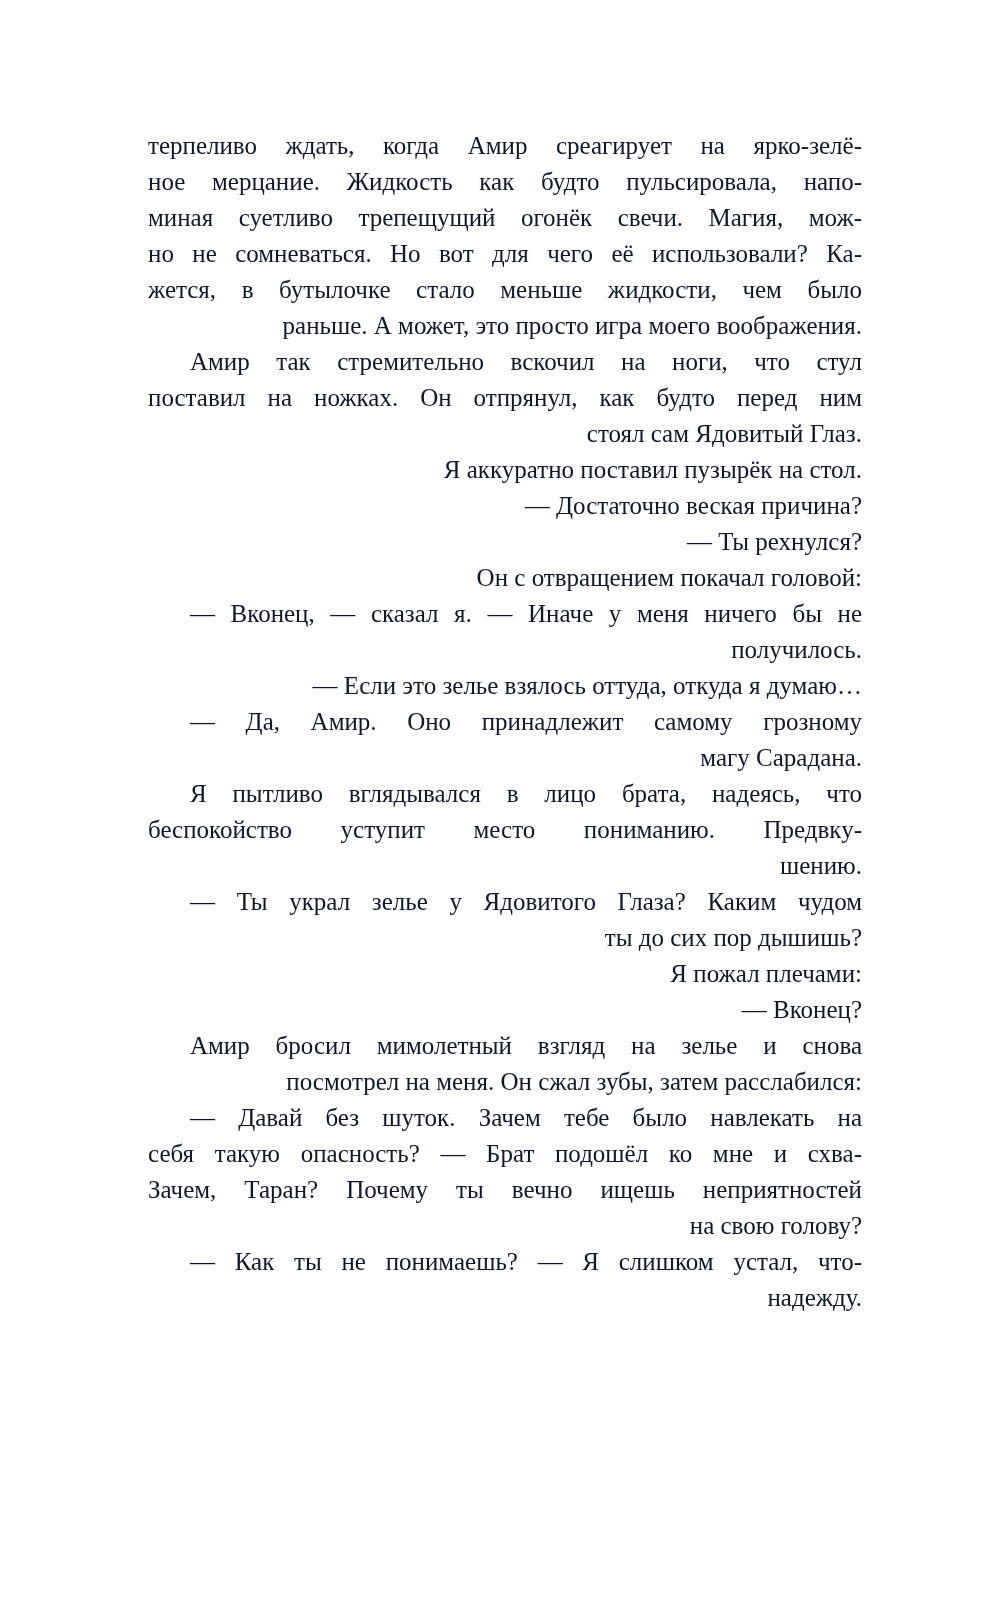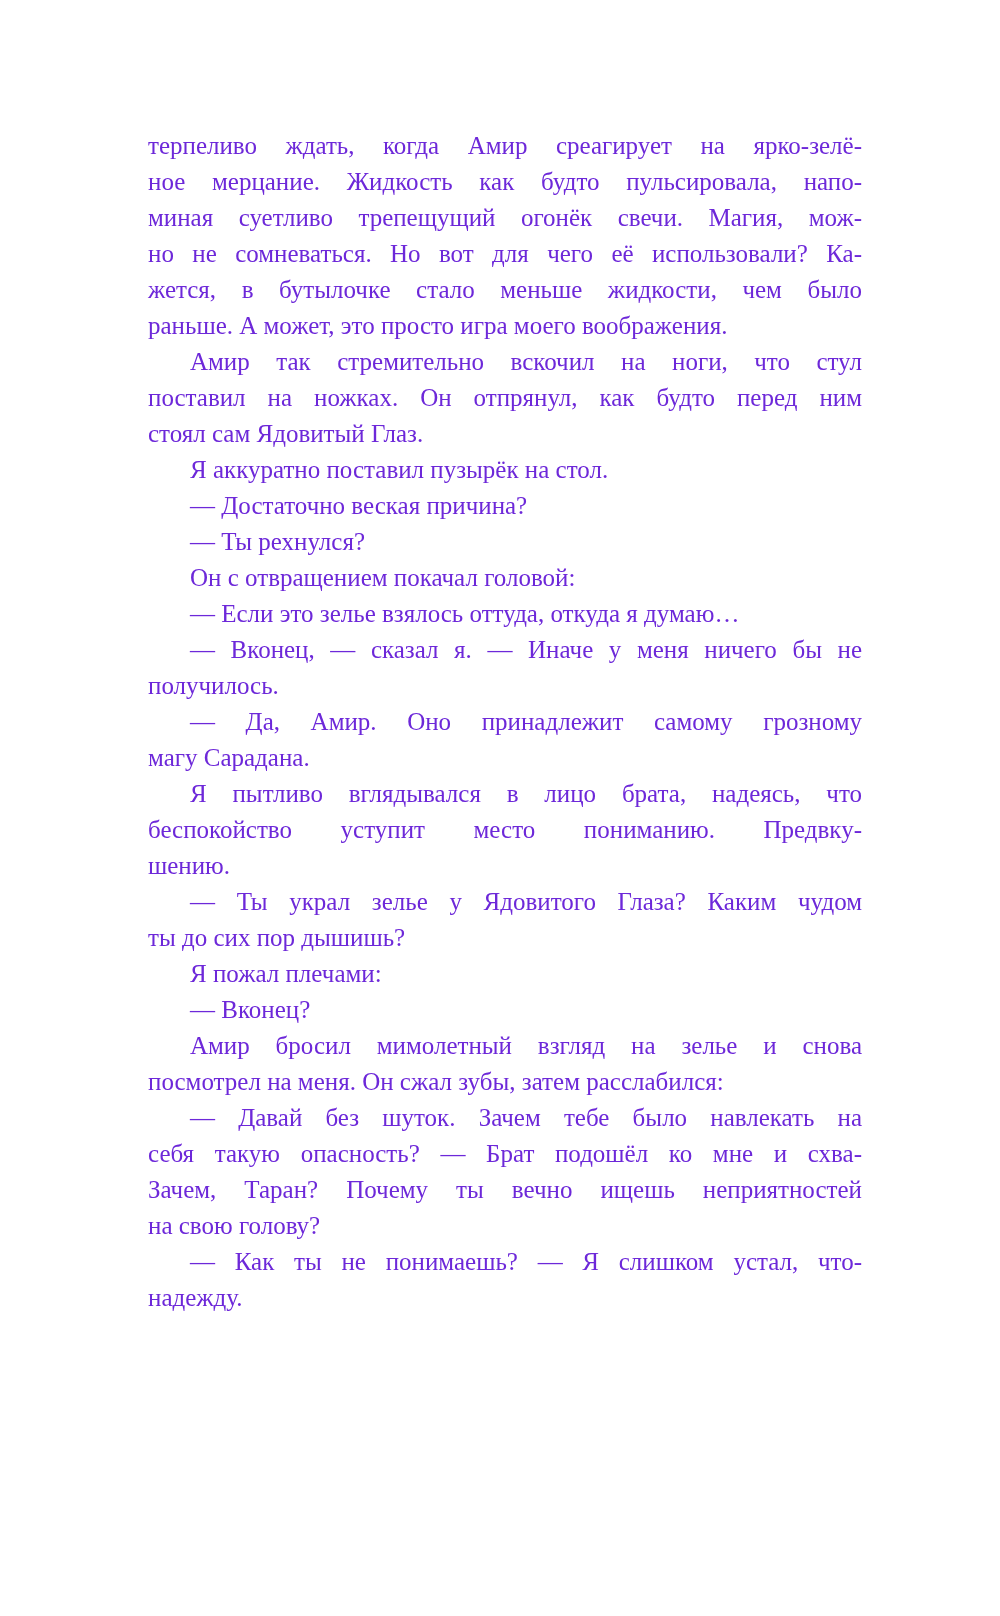--- a/index.html
+++ b/index.html
@@ -30,32 +30,32 @@
   .line {
     min-height: 36px;
   }
   
   .line.justified {
     text-align: justify;
     text-align-last: justify;
     -moz-text-align-last: justify;
   }
   .line.lastline {
-    text-align: left;
+    text-align: right;
   }
   
   .line.indent {
     text-indent: 42px;
   }
 </style>
 </head>
 <body>
 
 <div class="page">
-  <div class="textblock" id="text-container" style="color: #6d28d9;">
+  <div class="textblock" id="text-container" style="color: #0f172a;">
       <div class="paragraph">
         <div class="line justified">терпеливо ждать, когда Амир среагирует на ярко-зелё-</div>
         <div class="line justified">ное мерцание. Жидкость как будто пульсировала, напо-</div>
         <div class="line justified">миная суетливо трепещущий огонёк свечи. Магия, мож-</div>
         <div class="line justified">но не сомневаться. Но вот для чего её использовали? Ка-</div>
         <div class="line justified">жется, в бутылочке стало меньше жидкости, чем было</div>
         <div class="line lastline">раньше. А может, это просто игра моего воображения.</div>
       </div>
       <div class="paragraph">
         <div class="line justified indent">Амир так стремительно вскочил на ноги, что стул</div>
@@ -68,25 +68,25 @@
       <div class="paragraph">
         <div class="line lastline indent">— Достаточно веская причина?</div>
       </div>
       <div class="paragraph">
         <div class="line lastline indent">— Ты рехнулся?</div>
       </div>
       <div class="paragraph">
         <div class="line lastline indent">Он с отвращением покачал головой:</div>
       </div>
       <div class="paragraph">
-        <div class="line lastline indent">— Если это зелье взялось оттуда, откуда я думаю…</div>
+        <div class="line justified indent">— Вконец, — сказал я. — Иначе у меня ничего бы не</div>
+        <div class="line lastline">получилось.</div>
       </div>
       <div class="paragraph">
-        <div class="line justified indent">— Вконец, — сказал я. — Иначе у меня ничего бы не</div>
-        <div class="line lastline">получилось.</div>
+        <div class="line lastline indent">— Если это зелье взялось оттуда, откуда я думаю…</div>
       </div>
       <div class="paragraph">
         <div class="line justified indent">— Да, Амир. Оно принадлежит самому грозному</div>
         <div class="line lastline">магу Сарадана.</div>
       </div>
       <div class="paragraph">
         <div class="line justified indent">Я пытливо вглядывался в лицо брата, надеясь, что</div>
         <div class="line justified">беспокойство уступит место пониманию. Предвку-</div>
         <div class="line lastline">шению.</div>
       </div>

